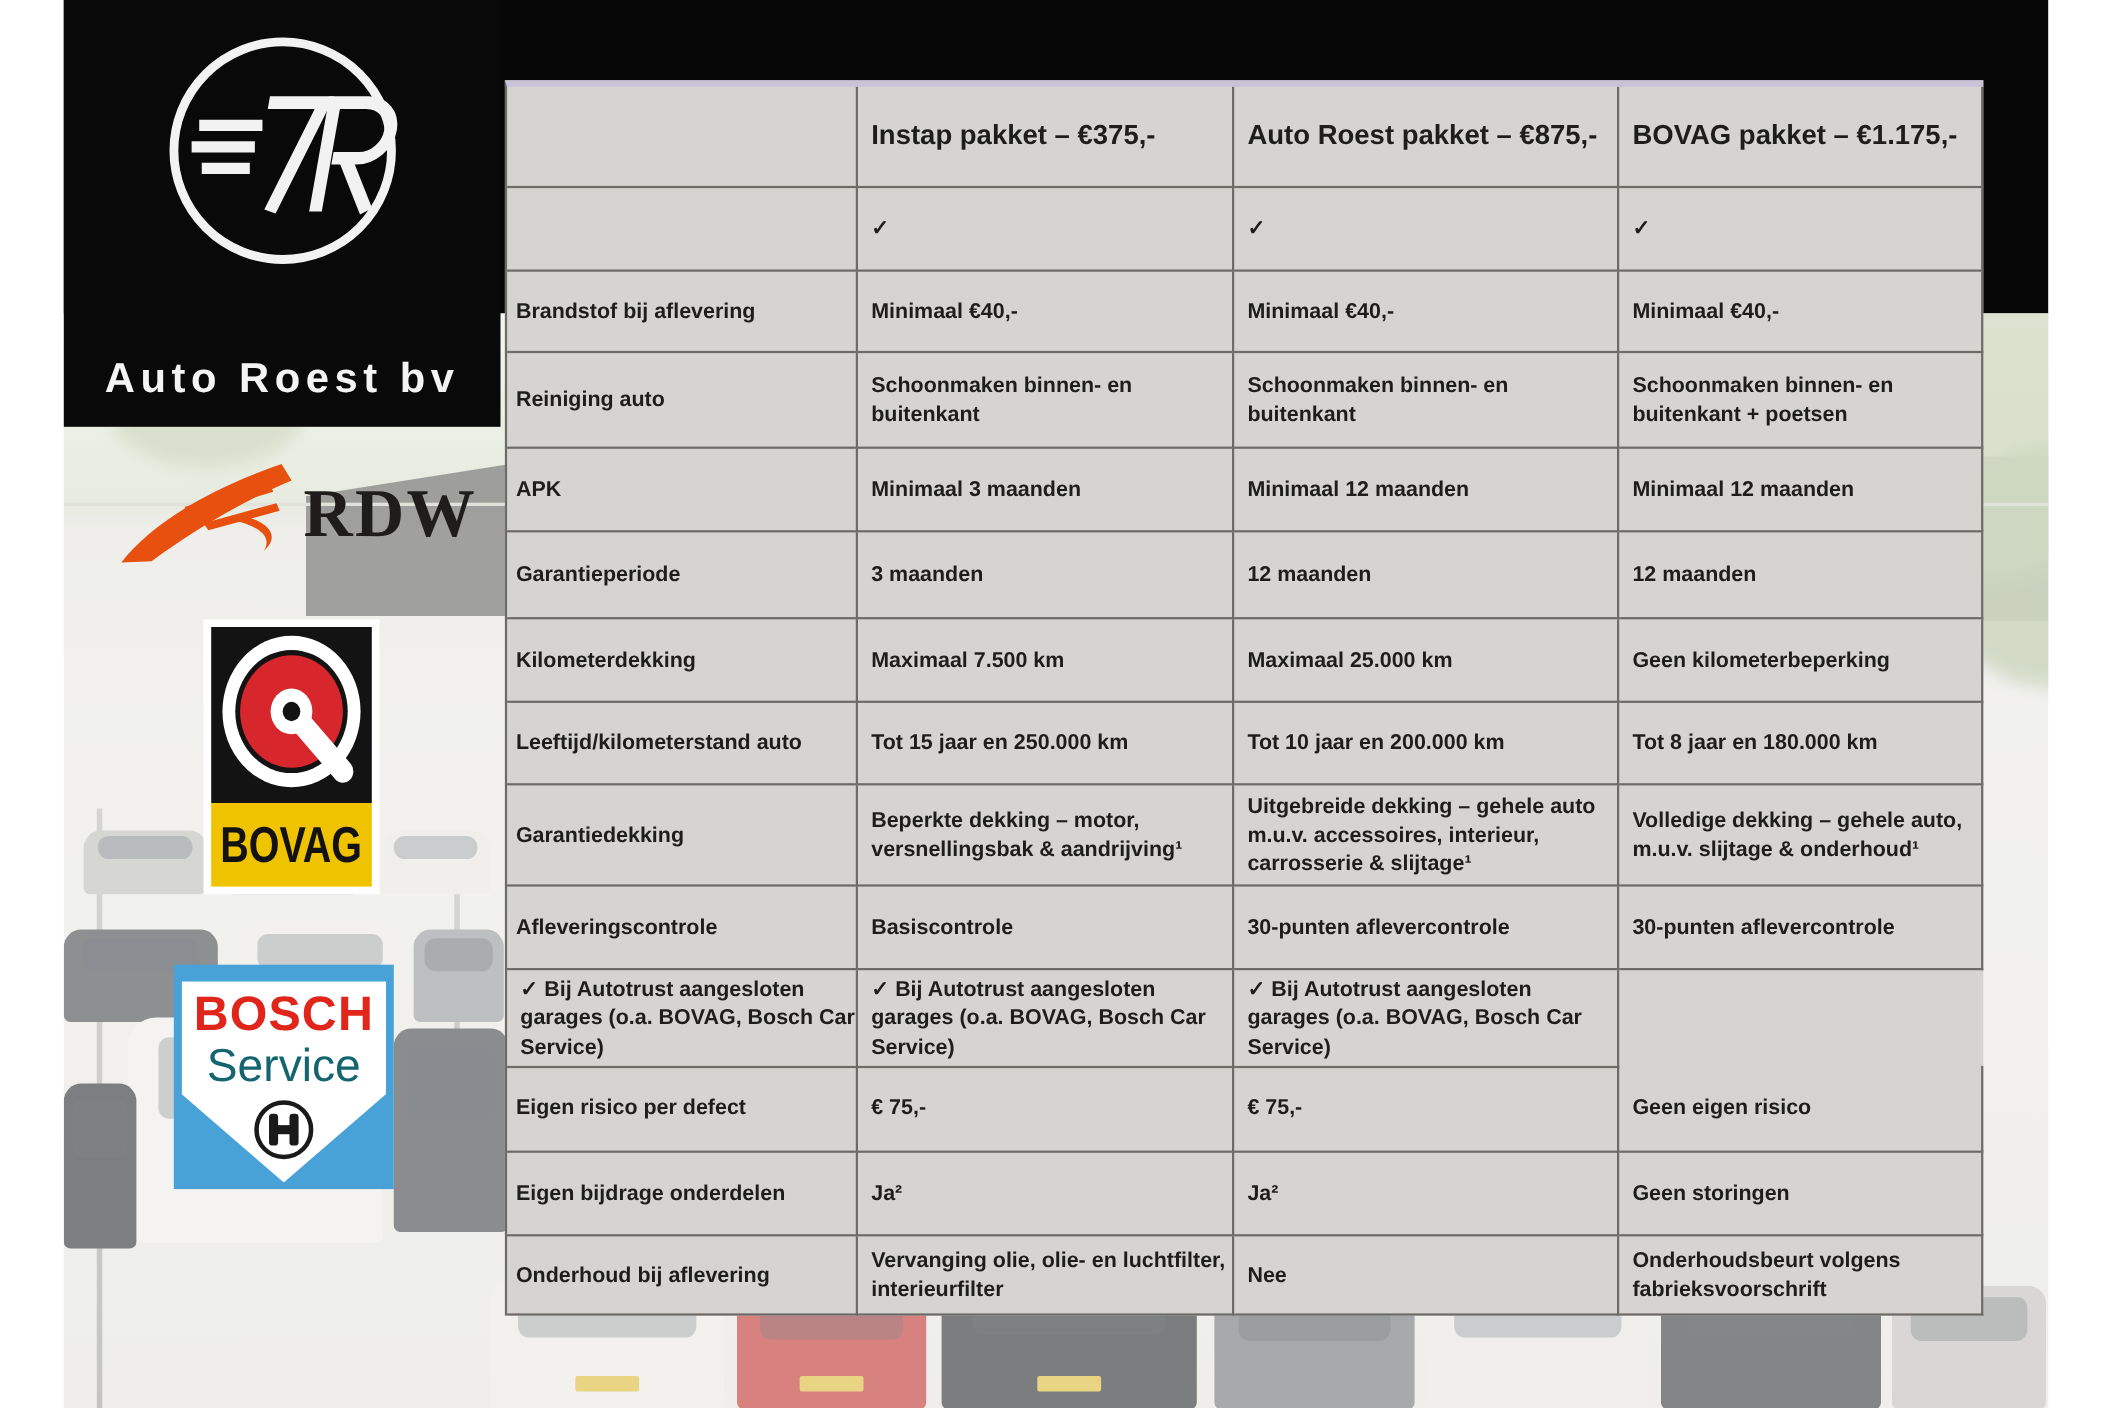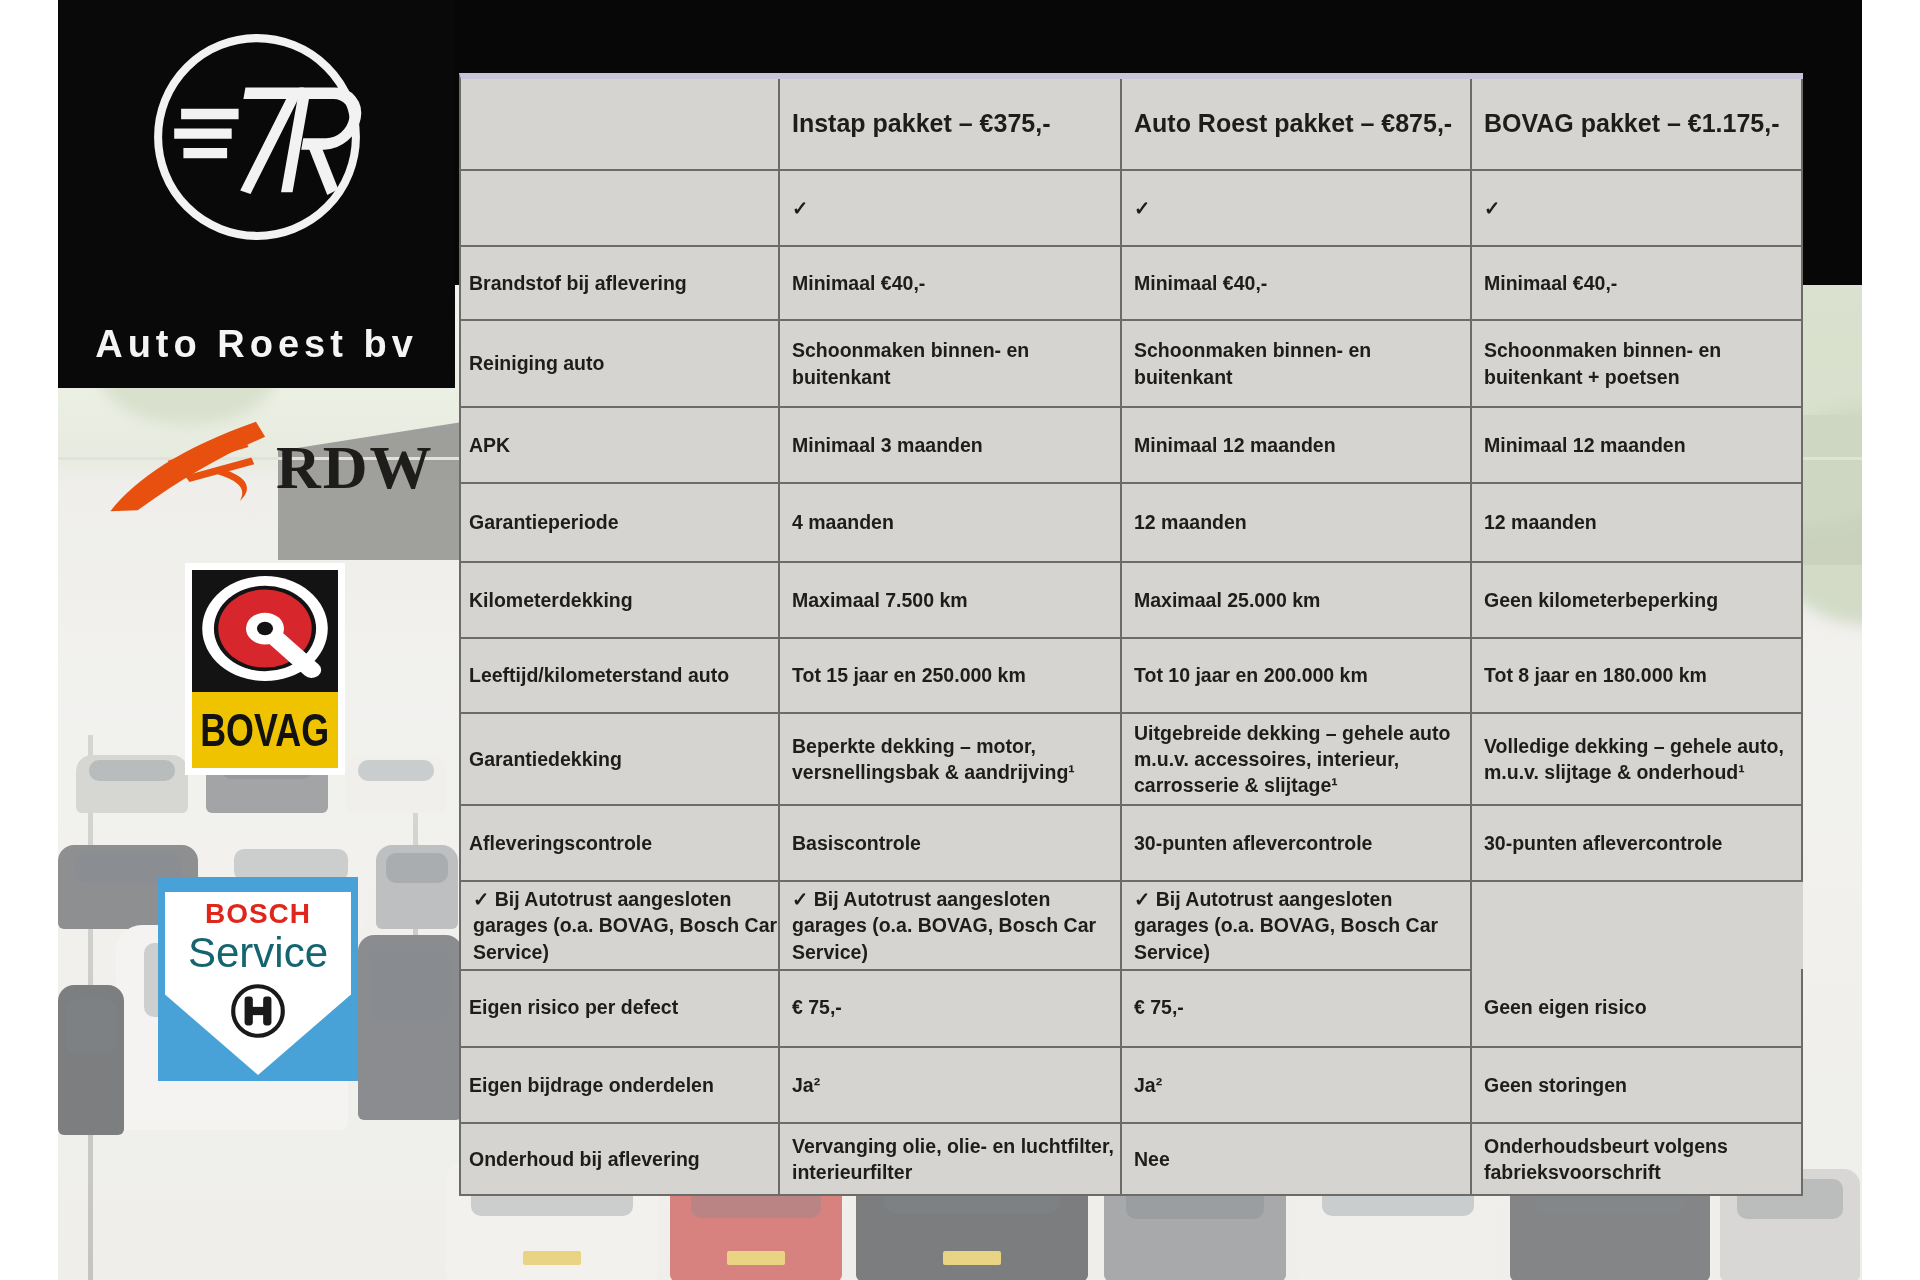--- a/index.html
+++ b/index.html
@@ -27,32 +27,32 @@
                border-radius:10px;background:rgba(72,82,90,.34);}
   .plate{position:absolute;width:58px;height:14px;background:#dfc04a;border-radius:2px;
          left:calc(50% - 29px);bottom:16px;}
   .photo-fade{position:absolute;inset:0;background:rgba(255,255,255,.32);}
 
   
   .rdw-logo{position:absolute;left:100px;top:410px;display:flex;align-items:center;}
   .rdw-text{font-family:"Liberation Serif",serif;font-weight:bold;font-size:62px;color:#1f1d1b;
             letter-spacing:2px;margin-left:4px;margin-top:-6px;}
 
-  .bovag-logo{position:absolute;left:185px;top:563px;width:160px;height:212px;background:#ffffff;
+  .bovag-logo{position:absolute;left:185px;top:563px;width:160px;height:250px;background:#ffffff;
               box-sizing:border-box;padding:7px;display:flex;flex-direction:column;}
   .bovag-top{flex:1 1 auto;background:#131313;position:relative;}
   .bovag-top svg{position:absolute;inset:0;width:100%;height:100%;}
   .bovag-band{height:76px;background:var(--bovag-yellow,#f0c300);display:flex;align-items:center;justify-content:center;}
   .bovag-band span{font-weight:bold;font-size:46px;color:#121212;transform:scaleX(.78);letter-spacing:0px;}
 
   .bosch-logo{position:absolute;left:158px;top:877px;width:200px;height:204px;background:var(--bosch-blue,#49a2d7);}
   .bosch-shield{position:absolute;left:7px;right:7px;top:15px;bottom:6px;background:#ffffff;
                 clip-path:polygon(0 0,100% 0,100% 56%,50% 100%,0 56%);
                 display:flex;flex-direction:column;align-items:center;}
-  .bosch-word{font-weight:bold;font-size:28px;color:var(--bosch-red,#e0251b);letter-spacing:1px;margin-top:8px;line-height:1;}
+  .bosch-word{font-weight:bold;font-size:44px;color:var(--bosch-red,#e0251b);letter-spacing:1px;margin-top:8px;line-height:1;}
   .bosch-service{font-weight:normal;font-size:42px;color:var(--bosch-teal,#156570);line-height:1;margin-top:4px;}
   .bosch-shield svg{margin-top:6px;}
 
   
   .pkg-table{position:absolute;left:459px;top:73px;width:1342px;background:var(--table-bg,#d5d4d0);
              border-top:6px solid var(--table-top-accent,#c9c3da);border-left:2px solid var(--table-grid,#6c6b67);
              display:grid;grid-template-rows:92px 76px 74px 87px 76px 79px 76px 75px 92px 76px 87px 79px 76px 72px;
              color:#1d1d1b;}
   .trow{display:grid;grid-template-columns:319px 342px 350px 331px;}
   .cell{border-right:2px solid var(--table-grid,#6c6b67);border-bottom:2px solid var(--table-grid,#6c6b67);
@@ -196,21 +196,21 @@
 
     <div class="trow">
       <div class="cell lbl">APK</div>
       <div class="cell">Minimaal 3 maanden</div>
       <div class="cell">Minimaal 12 maanden</div>
       <div class="cell">Minimaal 12 maanden</div>
     </div>
 
     <div class="trow">
       <div class="cell lbl">Garantieperiode</div>
-      <div class="cell">4 maanden</div>
+      <div class="cell">3 maanden</div>
       <div class="cell">12 maanden</div>
       <div class="cell">12 maanden</div>
     </div>
 
     <div class="trow">
       <div class="cell lbl">Kilometerdekking</div>
       <div class="cell">Maximaal 7.500 km</div>
       <div class="cell">Maximaal 25.000 km</div>
       <div class="cell">Geen kilometerbeperking</div>
     </div>

